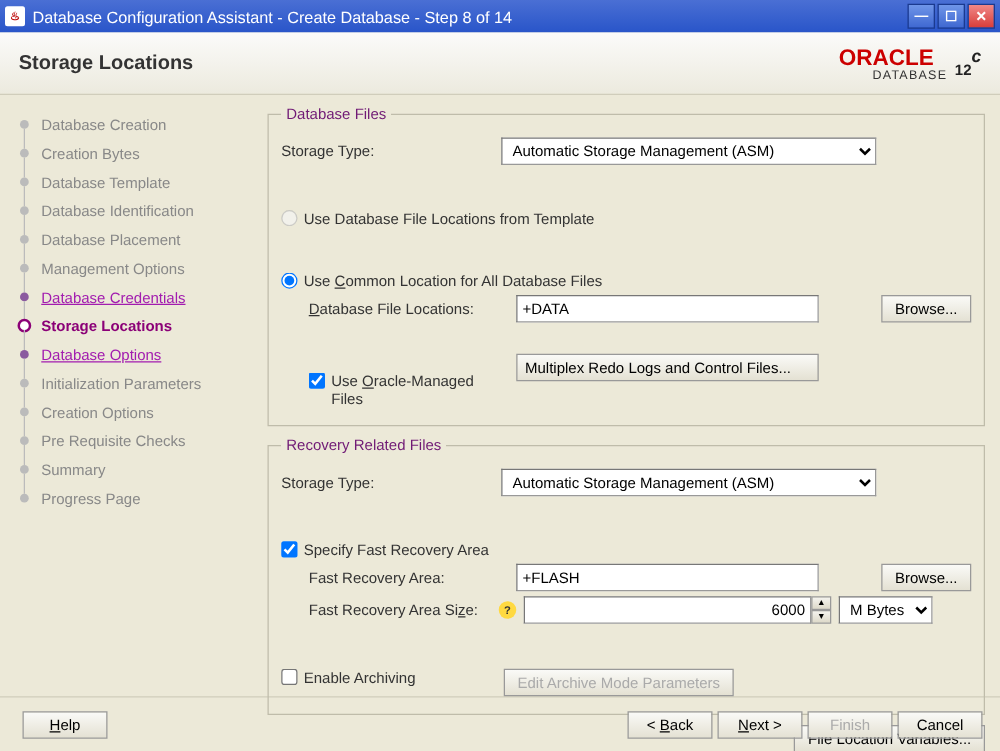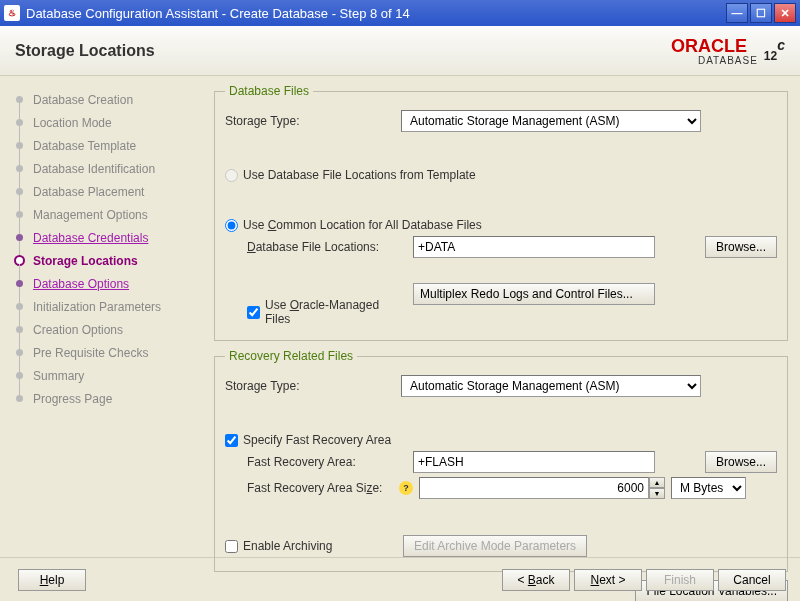--- a/index.html
+++ b/index.html
@@ -25,30 +25,30 @@
 .step { display: flex; align-items: center; height: 23px; padding-left: 8px; color: #888; cursor:pointer; position:relative;}
 .step .bullet { width:7px;height:7px;border-radius:50%;background:#bbb;margin-right:10px;flex-shrink:0;}
 .step .line{position:absolute;left:11px;top:15px;width:1px;height:16px;background:#bbb;}
 .step.done { color: #a21caf; text-decoration: underline; }
 .step.done .bullet{background:#8b5a9f;}
 .step.active { color: #8b0077; font-weight: bold; }
 .step.active .bullet{width:11px;height:11px;background:#fff;border:2px solid #8b0077;margin-left:-2px;margin-right:8px;}
 
 .content { flex: 1; padding: 8px 12px 4px 4px; }
 fieldset { border: 1px solid #bfbcaa; padding: 8px 10px 10px; margin-bottom: 8px; }
-legend { padding: 0 4px; color: #4d7c0f; }
+legend { padding: 0 4px; color: #701a75; }
 .row { display: flex; align-items: center; margin: 4px 0; gap: 6px;}
 .row label { color: #333; }
 .underline { text-decoration: underline; }
 select, input[type=text] { background:#fff; border:1px solid #999; border-top-color:#777; border-left-color:#777; height:22px; padding:2px 4px; font-size:12px;}
 select{width:300px;}
 .btn { background: linear-gradient(#fafaf7,#e4e1d3); border:1px solid #999; height:22px; padding:2px 10px; cursor:pointer;}
 .btn:disabled{color:#aaa;cursor:default;}
 .indent { margin-left: 22px; }
-.radio,.check{ display:flex;align-items:center;gap:5px;margin-top:36px;}
+.radio,.check{ display:flex;align-items:flex-start;gap:5px;margin-top:36px;}
 input[type=radio],input[type=checkbox]{width:13px;height:13px;}
 .disabled{color:#aaa;}
 .hint-icon{width:14px;height:14px;border-radius:50%;background:#ffd940;display:flex;align-items:center;justify-content:center;font-size:9px;color:#333;font-weight:bold;}
 .spinner{display:flex;}
 .spinner input{width:230px;text-align:right;}
 .spin-btns{display:flex;flex-direction:column;}
 .spin-btns button{height:11px;width:16px;font-size:7px;padding:0;background:linear-gradient(#f4f3ee,#ddd9c9);border:1px solid #999;cursor:pointer;line-height:6px;}
 
 .logarea{border:1px solid #bfbcaa;height:60px;margin-top:8px;background:#f3f1e8;}
 .footer{height:44px;border-top:1px solid #d0cdbb;display:flex;align-items:center;padding:0 14px;}
@@ -79,21 +79,21 @@
 
 <div class="body">
   <div class="sidebar" id="sidebar">
       <div class="step ">
         <span class="bullet"></span>
         <span>Database Creation</span>
         <span class="line"></span>
       </div>
       <div class="step ">
         <span class="bullet"></span>
-        <span>Location Mode</span>
+        <span>Creation Bytes</span>
         <span class="line"></span>
       </div>
       <div class="step ">
         <span class="bullet"></span>
         <span>Database Template</span>
         <span class="line"></span>
       </div>
       <div class="step ">
         <span class="bullet"></span>
         <span>Database Identification</span>

